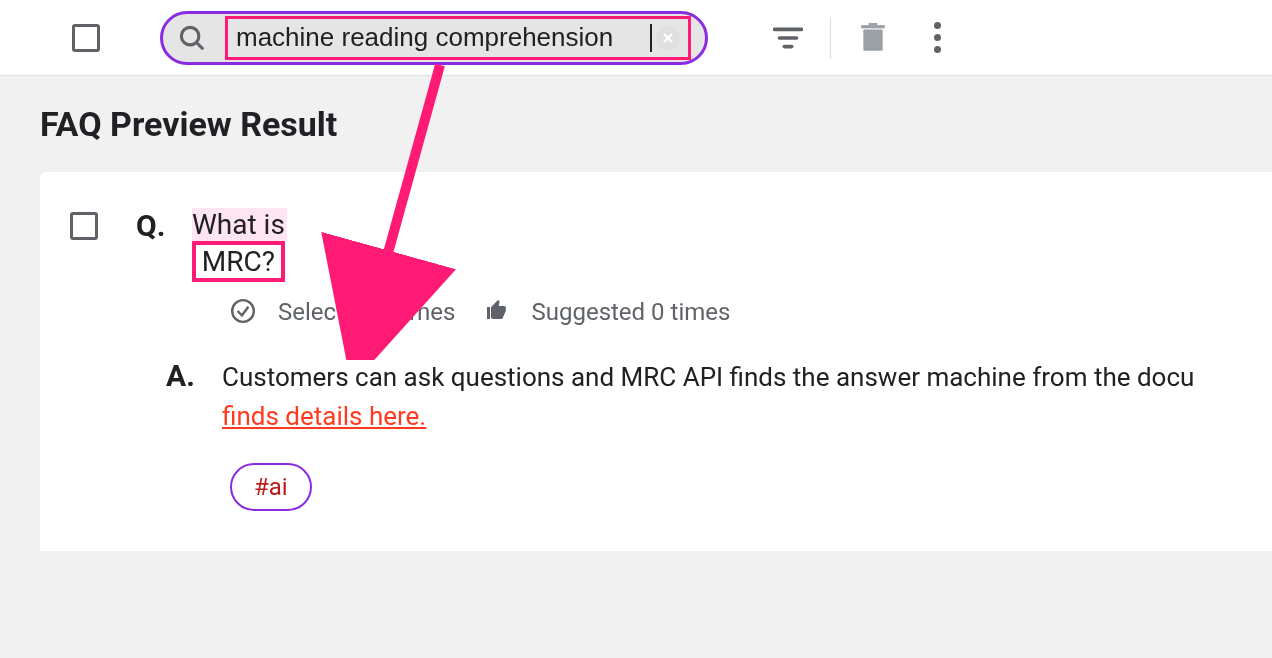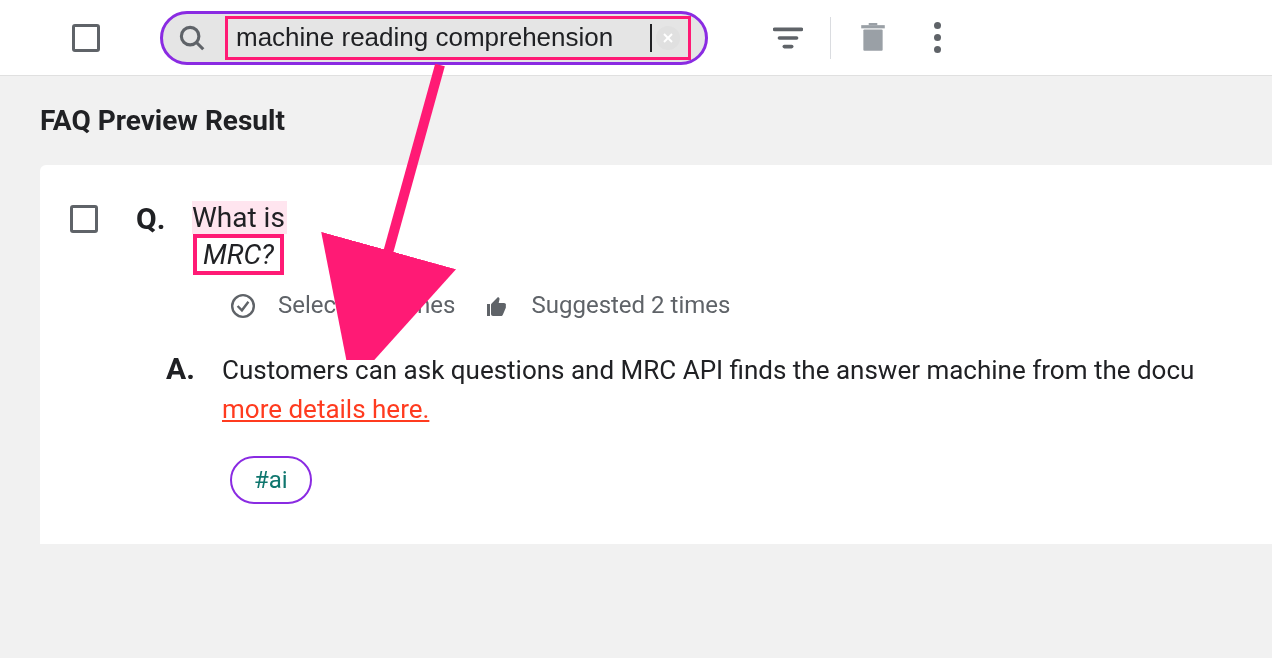--- a/index.html
+++ b/index.html
@@ -93,21 +93,21 @@
   .more-dots { display: flex; flex-direction: column; gap: 5px; }
   .more-dots span { width: 7px; height: 7px; border-radius: 50%; background: #5f6368; }
 
   .content-area {
     background: #f1f1f1;
     height: calc(100% - 76px);
     padding: 28px 0 0 40px;
     position: relative;
   }
   .page-title {
-    font-size: 28px;
+    font-size: 34px;
     font-weight: 700;
     color: #202124;
     margin-bottom: 28px;
   }
   .card {
     background: #fff;
     border-radius: 6px 0 0 0;
     padding: 36px 0 40px 30px;
     position: relative;
   }
@@ -136,33 +136,32 @@
     color: #202124;
     display: flex;
     align-items: center;
     flex-direction: column;
   }
   .q-prefix { background: #ffe5ef; padding: 0 2px 0 0; }
   .q-highlight {
     border: 4px solid #ff1a75;
     padding: 0 6px;
     margin-left: -2px;
-    font-style: italic;
   }
   .meta-row {
     display: flex;
     align-items: center;
     gap: 30px;
     margin-left: 160px;
     margin-top: 16px;
     margin-bottom: 32px;
     color: #5f6368;
     font-size: 24px;
   }
-  .meta-item { display: flex; align-items: flex-end; gap: 22px; }
+  .meta-item { display: flex; align-items: flex-start; gap: 22px; }
   .check-badge { width: 26px; height: 26px; }
   .thumb-icon { width: 24px; height: 24px; }
   .answer-block { margin-left: 96px; display: flex; }
   .answer-text {
     font-size: 26px;
     color: #202124;
     line-height: 1.5;
     white-space: nowrap;
     overflow: hidden;
   }
@@ -174,21 +173,21 @@
     display: inline-block;
   }
   .tags-row {
     display: flex;
     gap: 16px;
     margin-left: 160px;
     margin-top: 32px;
   }
   .tag-chip {
     border: 2px solid #8a2be2;
-    color: #0f766e;
+    color: #b91c1c;
     border-radius: 24px;
     padding: 8px 22px;
     font-size: 24px;
   }
 
   
   .annotation-arrow {
     position: absolute;
     left: 320px;
     top: 60px;
@@ -263,29 +262,29 @@
         <svg class="check-badge" viewBox="0 0 24 24" fill="none" stroke="#5f6368" stroke-width="2.2">
           <circle cx="12" cy="12" r="10"></circle>
           <polyline points="7,12 11,16 17,8"></polyline>
         </svg>
         <span>Selected 0 times</span>
       </div>
       <div class="meta-item">
         <svg class="thumb-icon" viewBox="0 0 24 24" fill="#5f6368">
           <path d="M2 21h3V9H2v12zm19-11c0-1.1-.9-2-2-2h-5.3l.8-3.8.03-.32c0-.41-.17-.79-.44-1.06L13 2 6.6 8.4C6.22 8.78 6 9.3 6 9.83V19c0 1.1.9 2 2 2h8c.83 0 1.54-.5 1.84-1.22l2.87-6.7c.09-.23.14-.47.14-.73V10z"></path>
         </svg>
-        <span>Suggested 2 times</span>
+        <span>Suggested 0 times</span>
       </div>
     </div>
 
     <div class="answer-block">
       <div class="qa-letter">A.</div>
       <div>
         <span class="answer-text">Customers can ask questions and MRC API finds the answer machine from the docu</span><br>
-        <a class="answer-link">more details here.</a>
+        <a class="answer-link">finds details here.</a>
       </div>
     </div>
 
     <div class="tags-row">
       <div class="tag-chip">#ai</div>
     </div>
   </div>
 </div>
 
 <svg class="annotation-arrow" viewBox="0 0 160 300">

